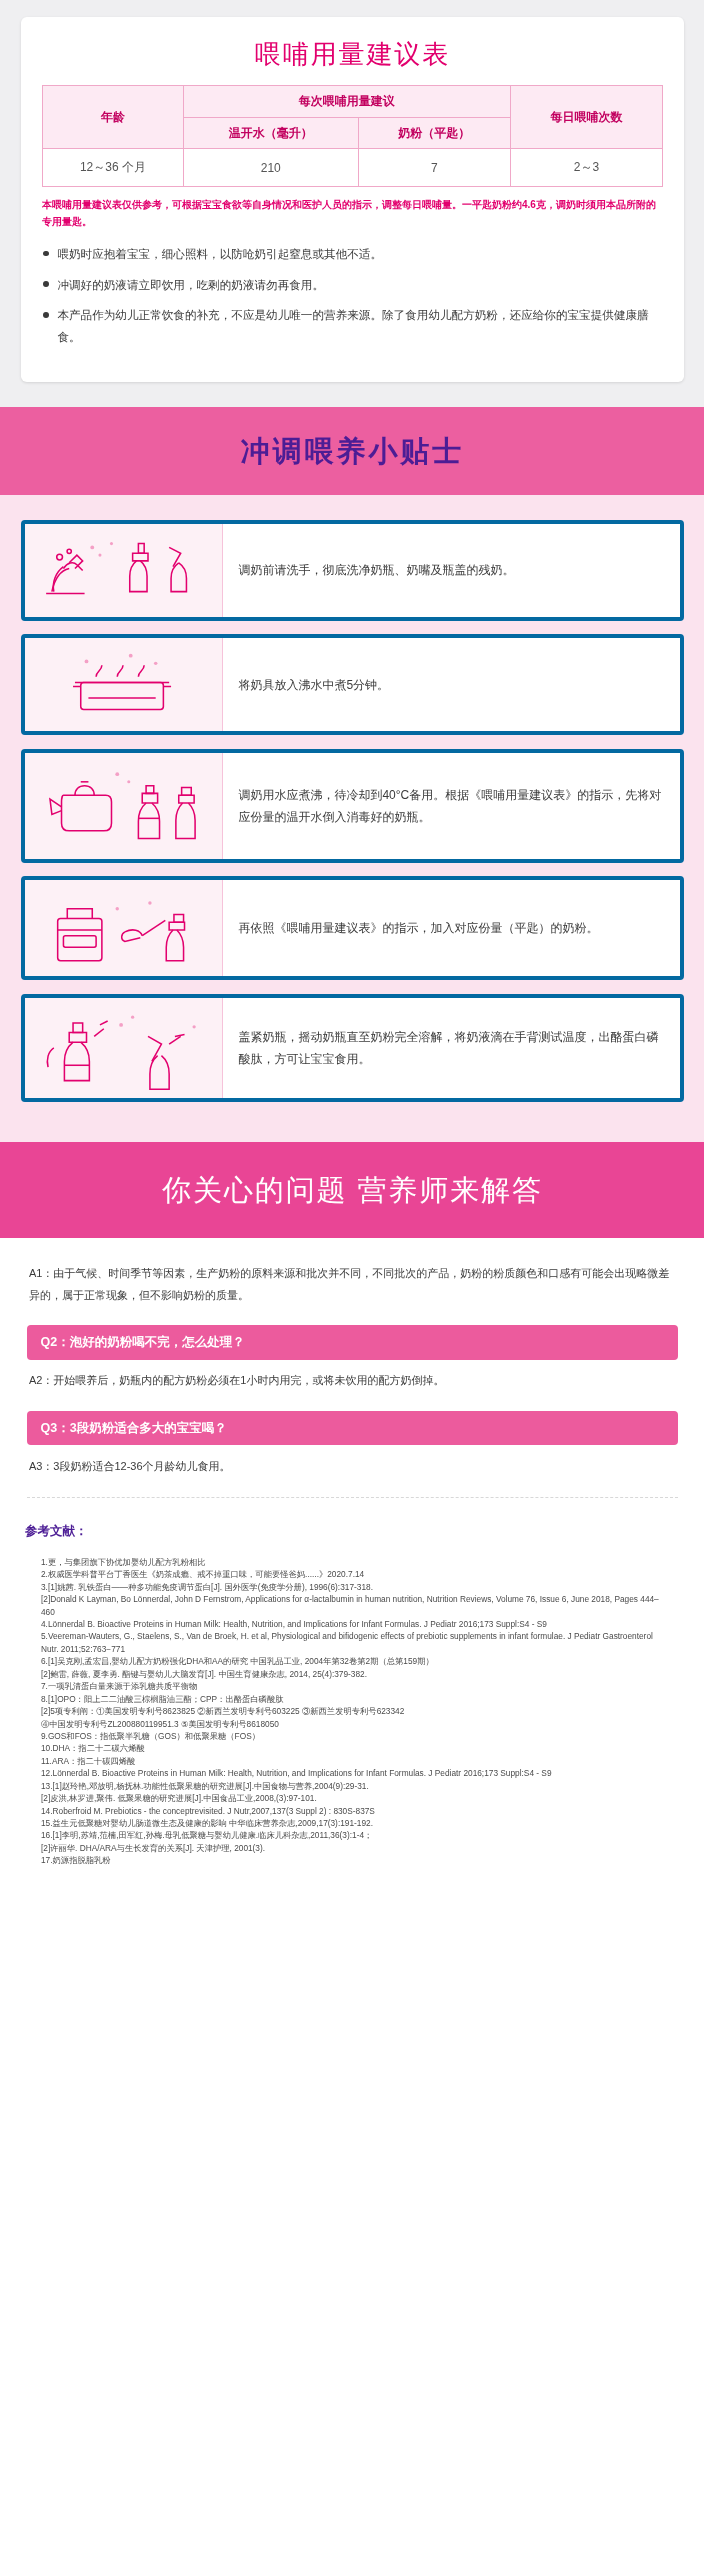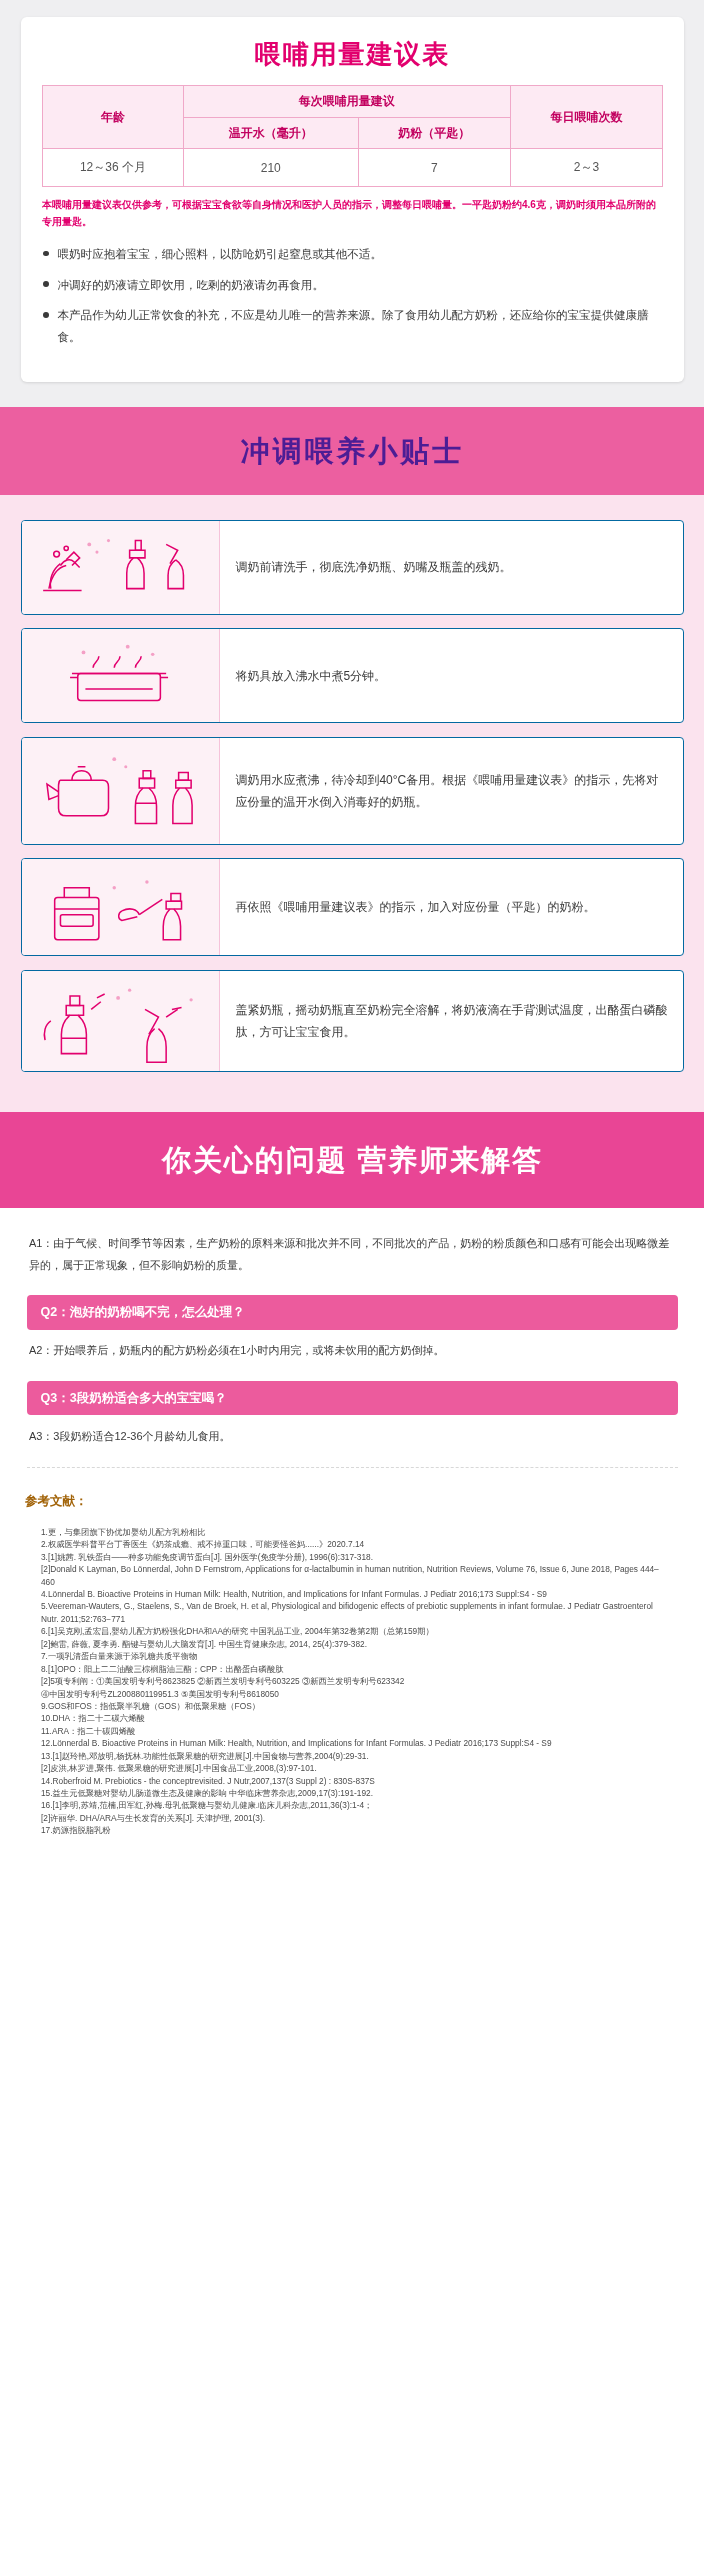--- a/index.html
+++ b/index.html
@@ -21,21 +21,21 @@
     margin: 0 21px;
     background: #ffffff;
     border-radius: 5.8px;
     padding: 13.5px 21px 25px;
     box-shadow: 0 1px 2.9px rgba(0,0,0,.12);
   }
   .dosage-title {
     text-align: center;
     color: #e2006e;
     font-size: 26px;
-    font-weight: bold;
+    font-weight: normal;
     letter-spacing: 1.9px;
     margin: 5.8px 0 13.5px;
   }
   table.dose {
     width: 100%;
     border-collapse: collapse;
     font-size: 12px;
   }
   table.dose th, table.dose td {
     border: 1px solid #f0a8c8;
@@ -102,21 +102,21 @@
     font-size: 29px;
     font-weight: bold;
     letter-spacing: 2.9px;
   }
   .tips-wrap {
     padding: 25px 21px 0;
   }
   .tip-row {
     display: flex;
     align-items: stretch;
-    border: 1px solid #0369a1;
+    border: 4px solid #0369a1;
     border-radius: 3.9px;
     background: #ffffff;
     margin-bottom: 13.5px;
     overflow: hidden;
   }
   .tip-ill {
     width: 198px;
     flex: 0 0 198px;
     background: #fdf1f6;
     border-right: 1px solid #f6c3da;
@@ -138,21 +138,21 @@
   .sec-faq { background: #ffffff; }
   .faq-band {
     background: #e94595;
     text-align: center;
     padding: 29px 0 27px;
   }
   .faq-band h2 {
     margin: 0;
     color: #ffffff;
     font-size: 29px;
-    font-weight: bold;
+    font-weight: normal;
     letter-spacing: 1.9px;
   }
   .faq-wrap { padding: 25px 27px 5.8px; }
   .q-pill {
     background: #ec5b9d;
     color: #fff;
     border-radius: 3.9px;
     padding: 8.7px 13.5px;
     font-size: 12.5px;
     font-weight: bold;
@@ -168,21 +168,21 @@
   .divider {
     border-top: 1px dashed #d8d8d8;
     margin: 9.7px 0 15.4px;
   }
 
   
   .refs { padding: 3.9px 25px 25px; }
   .refs h3 {
     font-size: 12.5px;
     margin: 0 0 7.7px;
-    color: #a16207;
+    color: #4c1d95;
   }
   .refs p {
     margin: 16px;
     font-size: 8.3px;
     line-height: 1.5;
     color: #4a4a4a;
     word-break: break-word;
   }
 </style>
 </head>

